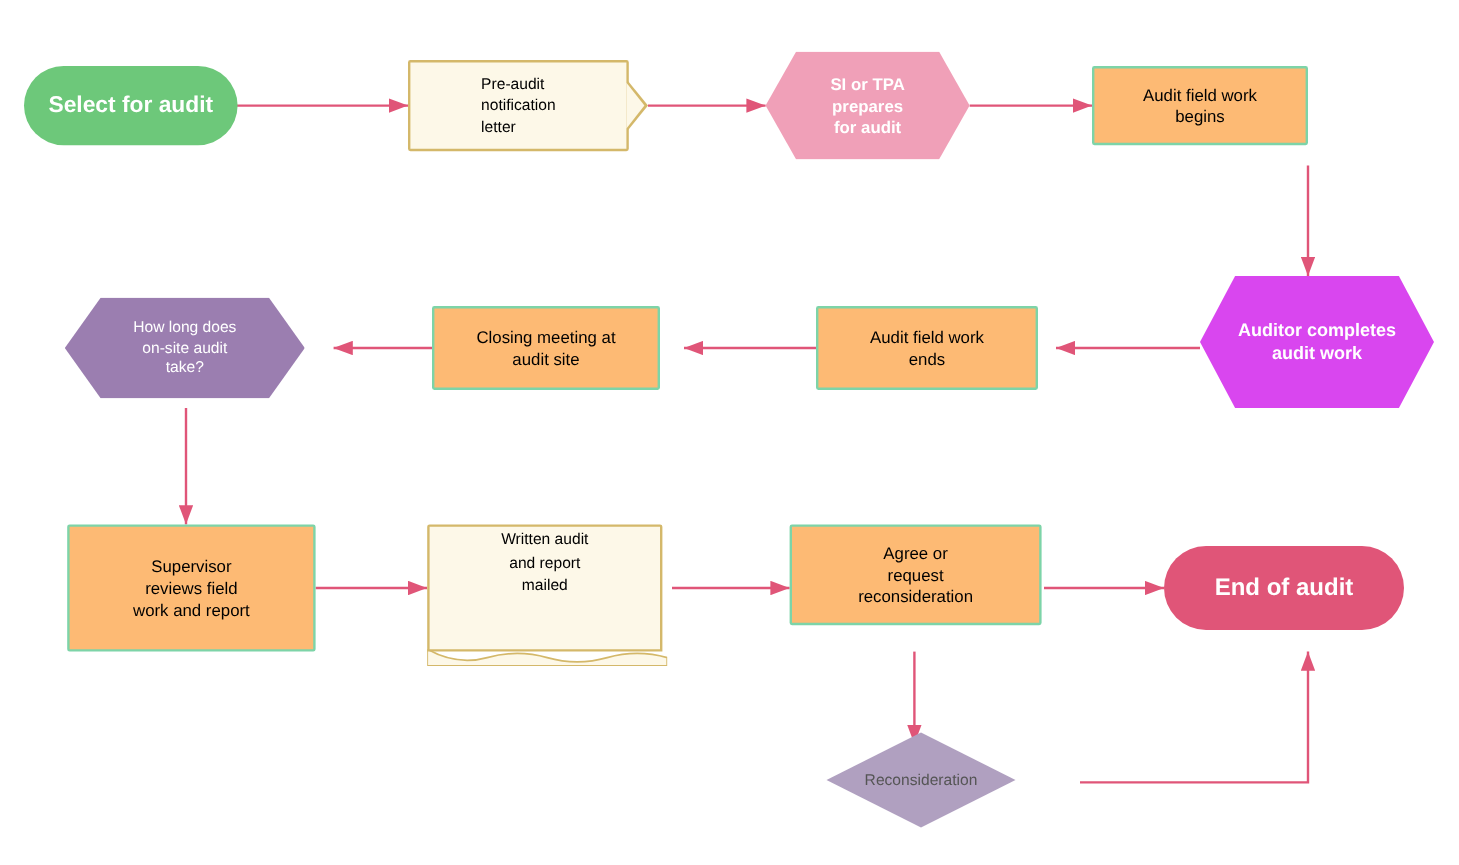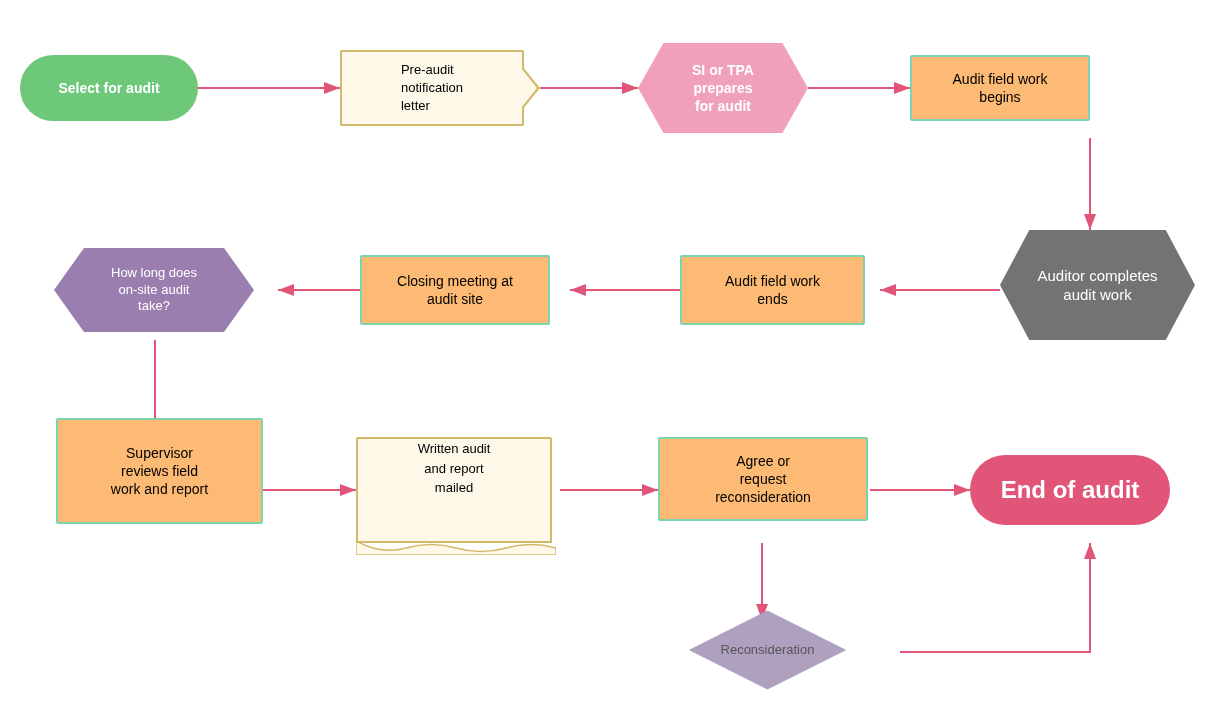--- a/index.html
+++ b/index.html
@@ -31,45 +31,45 @@
       background: #fdba74;
       border: 2px solid #7dd4a8;
       border-radius: 2px;
     }
     
     .pill-green {
       background: #6dc87a;
       border: none;
       border-radius: 40px;
       color: #fff;
-      font-size: 14px;
+      font-size: 19px;
       font-weight: bold;
     }
     
     .pill-pink {
       background: #e05578;
       border: none;
       border-radius: 40px;
       color: #fff;
       font-size: 16px;
       font-weight: bold;
     }
     
     .hex-pink {
       background: #f0a0b8;
       color: #fff;
       clip-path: polygon(15% 0%, 85% 0%, 100% 50%, 85% 100%, 15% 100%, 0% 50%);
       font-weight: bold;
     }
     
     .hex-rose {
-      background: #737373;
+      background: #d946ef;
       color: #fff;
       clip-path: polygon(15% 0%, 85% 0%, 100% 50%, 85% 100%, 15% 100%, 0% 50%);
-      font-weight: normal;
+      font-weight: bold;
       font-size: 15px;
     }
     
     .pill-purple {
       background: #9b7eb0;
       color: #fff;
       clip-path: polygon(15% 0%, 85% 0%, 100% 50%, 85% 100%, 15% 100%, 0% 50%);
       font-size: 13px;
     }
     
@@ -157,40 +157,40 @@
   </div>
 
   <div class="node pill-purple" style="left:54px; top:248px; width:200px; height:84px;">
     <span>How long does<br>on-site audit<br>take?</span>
   </div>
 
   <div class="node rect-green" style="left:360px; top:255px; width:190px; height:70px;">
     <span>Closing meeting at<br>audit site</span>
   </div>
 
-  <div class="node rect-green" style="left:56px; top:418px; width:207px; height:106px;">
+  <div class="node rect-green" style="left:56px; top:437px; width:207px; height:106px;">
     <span>Supervisor<br>reviews field<br>work and report</span>
   </div>
 
   <div style="position:absolute; left:356px; top:437px; width:200px; height:106px;">
     <div style="position:relative; width:196px; height:106px; background:#fdf8e8; border:2px solid #d4b86a; display:flex; align-items:flex-start; justify-content:center; text-align:center; font-size:13px; line-height:1.5; border-radius:2px 2px 0 0;">
       <span>Written audit<br>and report<br>mailed</span>
 
     </div>
 
     <svg width="200" height="14" style="display:block; margin-top:-2px;">
       <path d="M0,0 Q25,14 50,7 Q75,0 100,7 Q125,14 150,7 Q175,0 200,7 L200,14 L0,14 Z" fill="#fdf8e8" stroke="#d4b86a" stroke-width="1.5"></path>
     </svg>
   </div>
 
   <div class="node rect-green" style="left:658px; top:437px; width:210px; height:84px;">
     <span>Agree or<br>request<br>reconsideration</span>
   </div>
 
-  <div class="node pill-pink" style="left:970px; top:455px; width:200px; height:70px; font-size:24px; font-weight:bold;">
+  <div class="node pill-pink" style="left:970px; top:455px; width:200px; height:70px; font-size:20px; font-weight:bold;">
     <span>End of audit</span>
   </div>
 
   <div class="node diamond-purple" style="left:680px; top:606px; width:175px; height:88px; color:#555;">
     <span>Reconsideration</span>
   </div>
 
 </div>
 
 </body></html>

